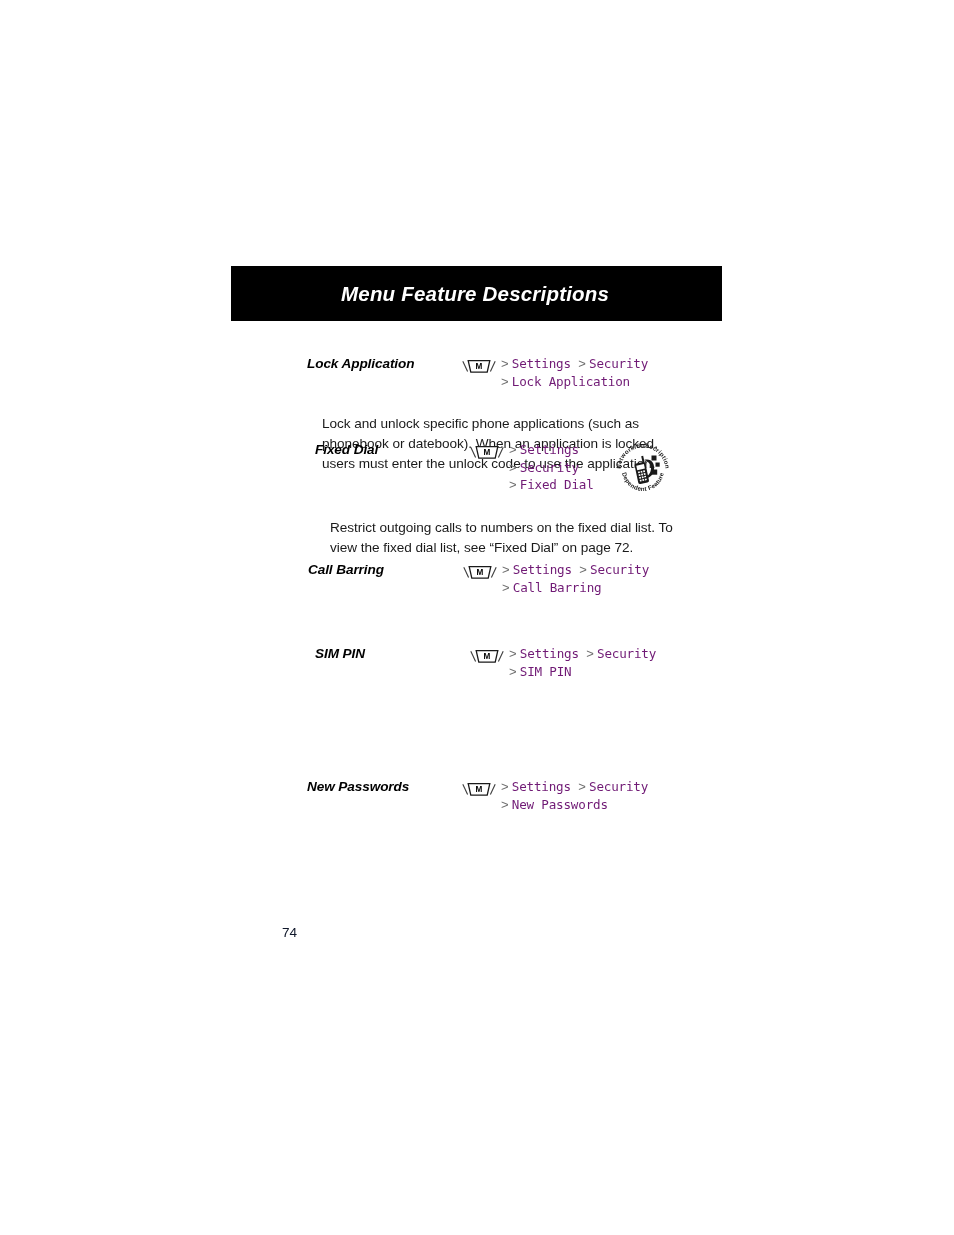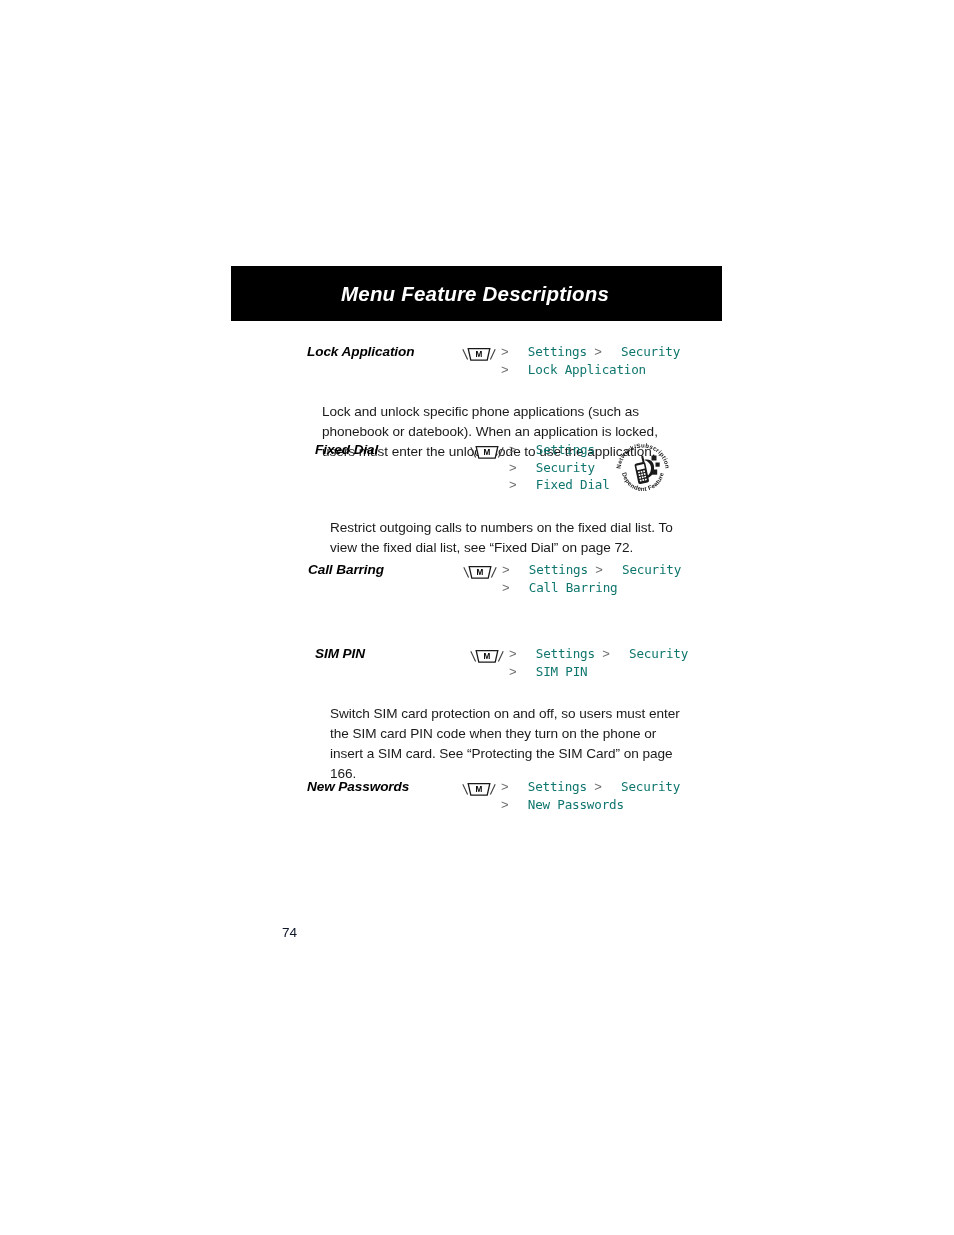--- a/index.html
+++ b/index.html
@@ -95,21 +95,21 @@
     line-height: 17.6px;
     color: #9a9a9a;
     white-space: nowrap;
     letter-spacing: -0.2px;
   }
   .menu-path .gt {
     color: #6e6e6e;
     font-family: "Liberation Sans", sans-serif;
     font-size: 13px;
   }
-  .menu-path .seg { color: #0f766e; margin-left: 16px; }
+  .menu-path .seg { color: #701a75; }
   .menu-path .line { display: block; }
 
   
   .net-badge {
     position: absolute;
     left: 372px;
     top: -4px;
     width: 64px;
     height: 64px;
   }
@@ -140,21 +140,21 @@
 </head>
 <body>
 
 <div class="page">
 
   <div class="header-bar">
     <div class="header-title">Menu Feature Descriptions</div>
   </div>
 
   <div class="content" id="content">
-      <div class="entry" style="position:absolute; left:0; top:4px;">
+      <div class="entry" style="position:absolute; left:0; top:16px;">
         <div class="entry-head">
           <div class="entry-title">Lock Application</div>
           <div class="menu-key">
             <svg width="34" height="15" viewBox="0 0 34 15" xmlns="http://www.w3.org/2000/svg">
               <line x1="0.8" y1="2.2" x2="5.6" y2="12.4" stroke="#3a3a3a" stroke-width="1.1"></line>
               <line x1="33.2" y1="2.2" x2="28.4" y2="12.4" stroke="#3a3a3a" stroke-width="1.1"></line>
               <path d="M6.2 1.6 H27.8 L25.2 13.2 H8.8 Z" fill="#ffffff" stroke="#1a1a1a" stroke-width="1.3"></path>
               <text x="17" y="10.4" font-family="Liberation Sans, sans-serif" font-size="8.2" font-weight="bold" fill="#000000" text-anchor="middle">M</text>
             </svg>
           </div>
@@ -245,23 +245,20 @@
               <line x1="33.2" y1="2.2" x2="28.4" y2="12.4" stroke="#3a3a3a" stroke-width="1.1"></line>
               <path d="M6.2 1.6 H27.8 L25.2 13.2 H8.8 Z" fill="#ffffff" stroke="#1a1a1a" stroke-width="1.3"></path>
               <text x="17" y="10.4" font-family="Liberation Sans, sans-serif" font-size="8.2" font-weight="bold" fill="#000000" text-anchor="middle">M</text>
             </svg>
           </div>
           <div class="menu-path">
             <span class="line"><span class="gt">&gt;&nbsp;</span><span class="seg">Settings</span>&nbsp;<span class="gt">&gt;&nbsp;</span><span class="seg">Security</span></span>
             <span class="line"><span class="gt">&gt;&nbsp;</span><span class="seg">SIM PIN</span></span>
           </div>
         </div>
-        <div class="entry-body" style="margin-top:38px;">
-          <p>Switch SIM card protection on and off, so users must enter the SIM card PIN code when they turn on the phone or insert a SIM card. See “Protecting the SIM Card” on page 166.</p>
-        </div>
       </div>
       <div class="entry" style="position:absolute; left:0; top:439px;">
         <div class="entry-head">
           <div class="entry-title">New Passwords</div>
           <div class="menu-key">
             <svg width="34" height="15" viewBox="0 0 34 15" xmlns="http://www.w3.org/2000/svg">
               <line x1="0.8" y1="2.2" x2="5.6" y2="12.4" stroke="#3a3a3a" stroke-width="1.1"></line>
               <line x1="33.2" y1="2.2" x2="28.4" y2="12.4" stroke="#3a3a3a" stroke-width="1.1"></line>
               <path d="M6.2 1.6 H27.8 L25.2 13.2 H8.8 Z" fill="#ffffff" stroke="#1a1a1a" stroke-width="1.3"></path>
               <text x="17" y="10.4" font-family="Liberation Sans, sans-serif" font-size="8.2" font-weight="bold" fill="#000000" text-anchor="middle">M</text>

